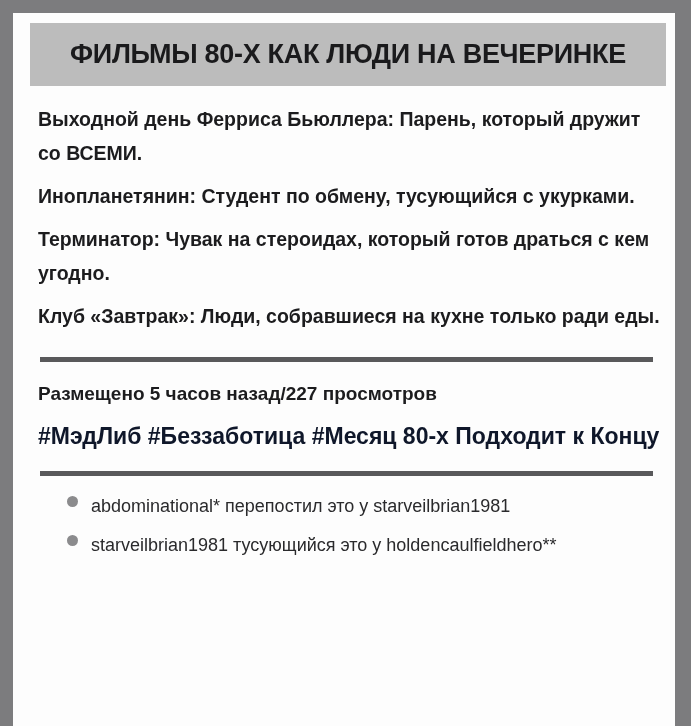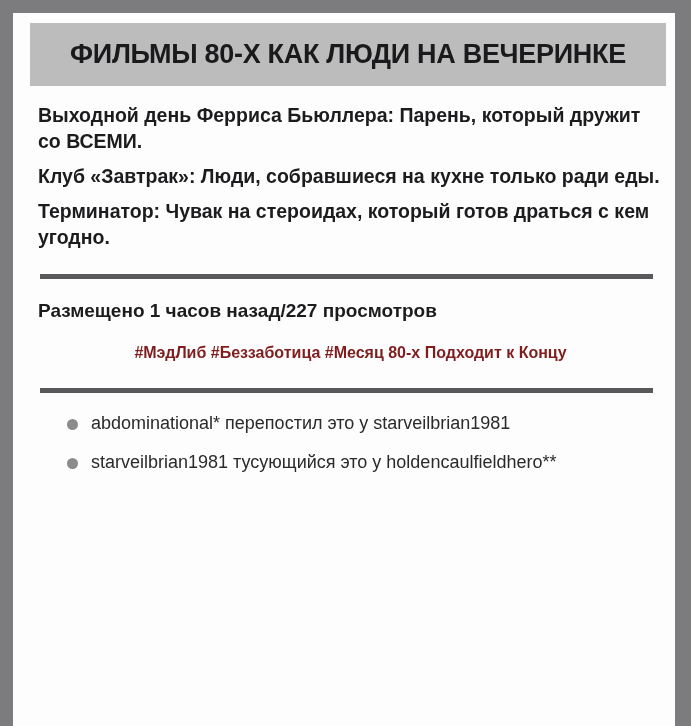--- a/index.html
+++ b/index.html
@@ -45,55 +45,53 @@
     color: #1a1a1c;
     white-space: nowrap;
   }
   .post-body {
     margin-top: 16px;
     padding: 0 12px 0 25px;
   }
   .post-body p {
     margin: 0 0 9px 0;
     font-size: 19.5px;
-    line-height: 26px;
+    line-height: 34px;
     font-weight: bold;
     color: #1c1c1e;
   }
   .divider {
     height: 5px;
     background: #59595b;
     margin: 24px 22px 0 27px;
   }
   .divider.bottom {
     margin-top: 22px;
   }
   .meta-line {
     margin: 19px 12px 0 25px;
     font-size: 19px;
     line-height: 26px;
     font-weight: bold;
     color: #1c1c1e;
   }
   .tags-line {
     margin: 16px 12px 0 25px;
-    font-size: 16px;
+    font-size: 23px;
     line-height: 26px;
     font-weight: bold;
-    color: #7f1d1d;
-    text-align: center;
+    color: #0f172a;
   }
   .notes {
     list-style: none;
     margin: 18px 0 0 0;
     padding: 0 12px 0 54px;
   }
   .notes li {
     display: flex;
-    align-items: center;
     margin-bottom: 14px;
     font-size: 18px;
     line-height: 25px;
     font-weight: normal;
     color: #2a2a2c;
   }
   .dot {
     flex: 0 0 auto;
     width: 11px;
     height: 11px;
@@ -108,27 +106,28 @@
 
 <div class="frame">
   <div class="card">
 
     <div class="title-bar">
       <h1>ФИЛЬМЫ 80-Х КАК ЛЮДИ НА ВЕЧЕРИНКЕ</h1>
     </div>
 
     <div class="post-body">
       <p>Выходной день Ферриса Бьюллера: Парень, который дружит со ВСЕМИ.</p>
+      <p>Инопланетянин: Студент по обмену, тусующийся с укурками.</p>
+      <p>Терминатор: Чувак на стероидах, который готов драться с кем угодно.</p>
       <p>Клуб «Завтрак»: Люди, собравшиеся на кухне только ради еды.</p>
-      <p>Терминатор: Чувак на стероидах, который готов драться с кем угодно.</p>
     </div>
 
     <div class="divider top"></div>
 
-    <div class="meta-line">Размещено 1 часов назад/227 просмотров</div>
+    <div class="meta-line">Размещено 5 часов назад/227 просмотров</div>
 
     <div class="tags-line">#МэдЛиб #Беззаботица #Месяц 80-х Подходит к Концу</div>
 
     <div class="divider bottom"></div>
 
     <ul class="notes">
       <li>
         <span class="dot"></span>
         <span>abdominational* перепостил это у starveilbrian1981</span>
       </li>

